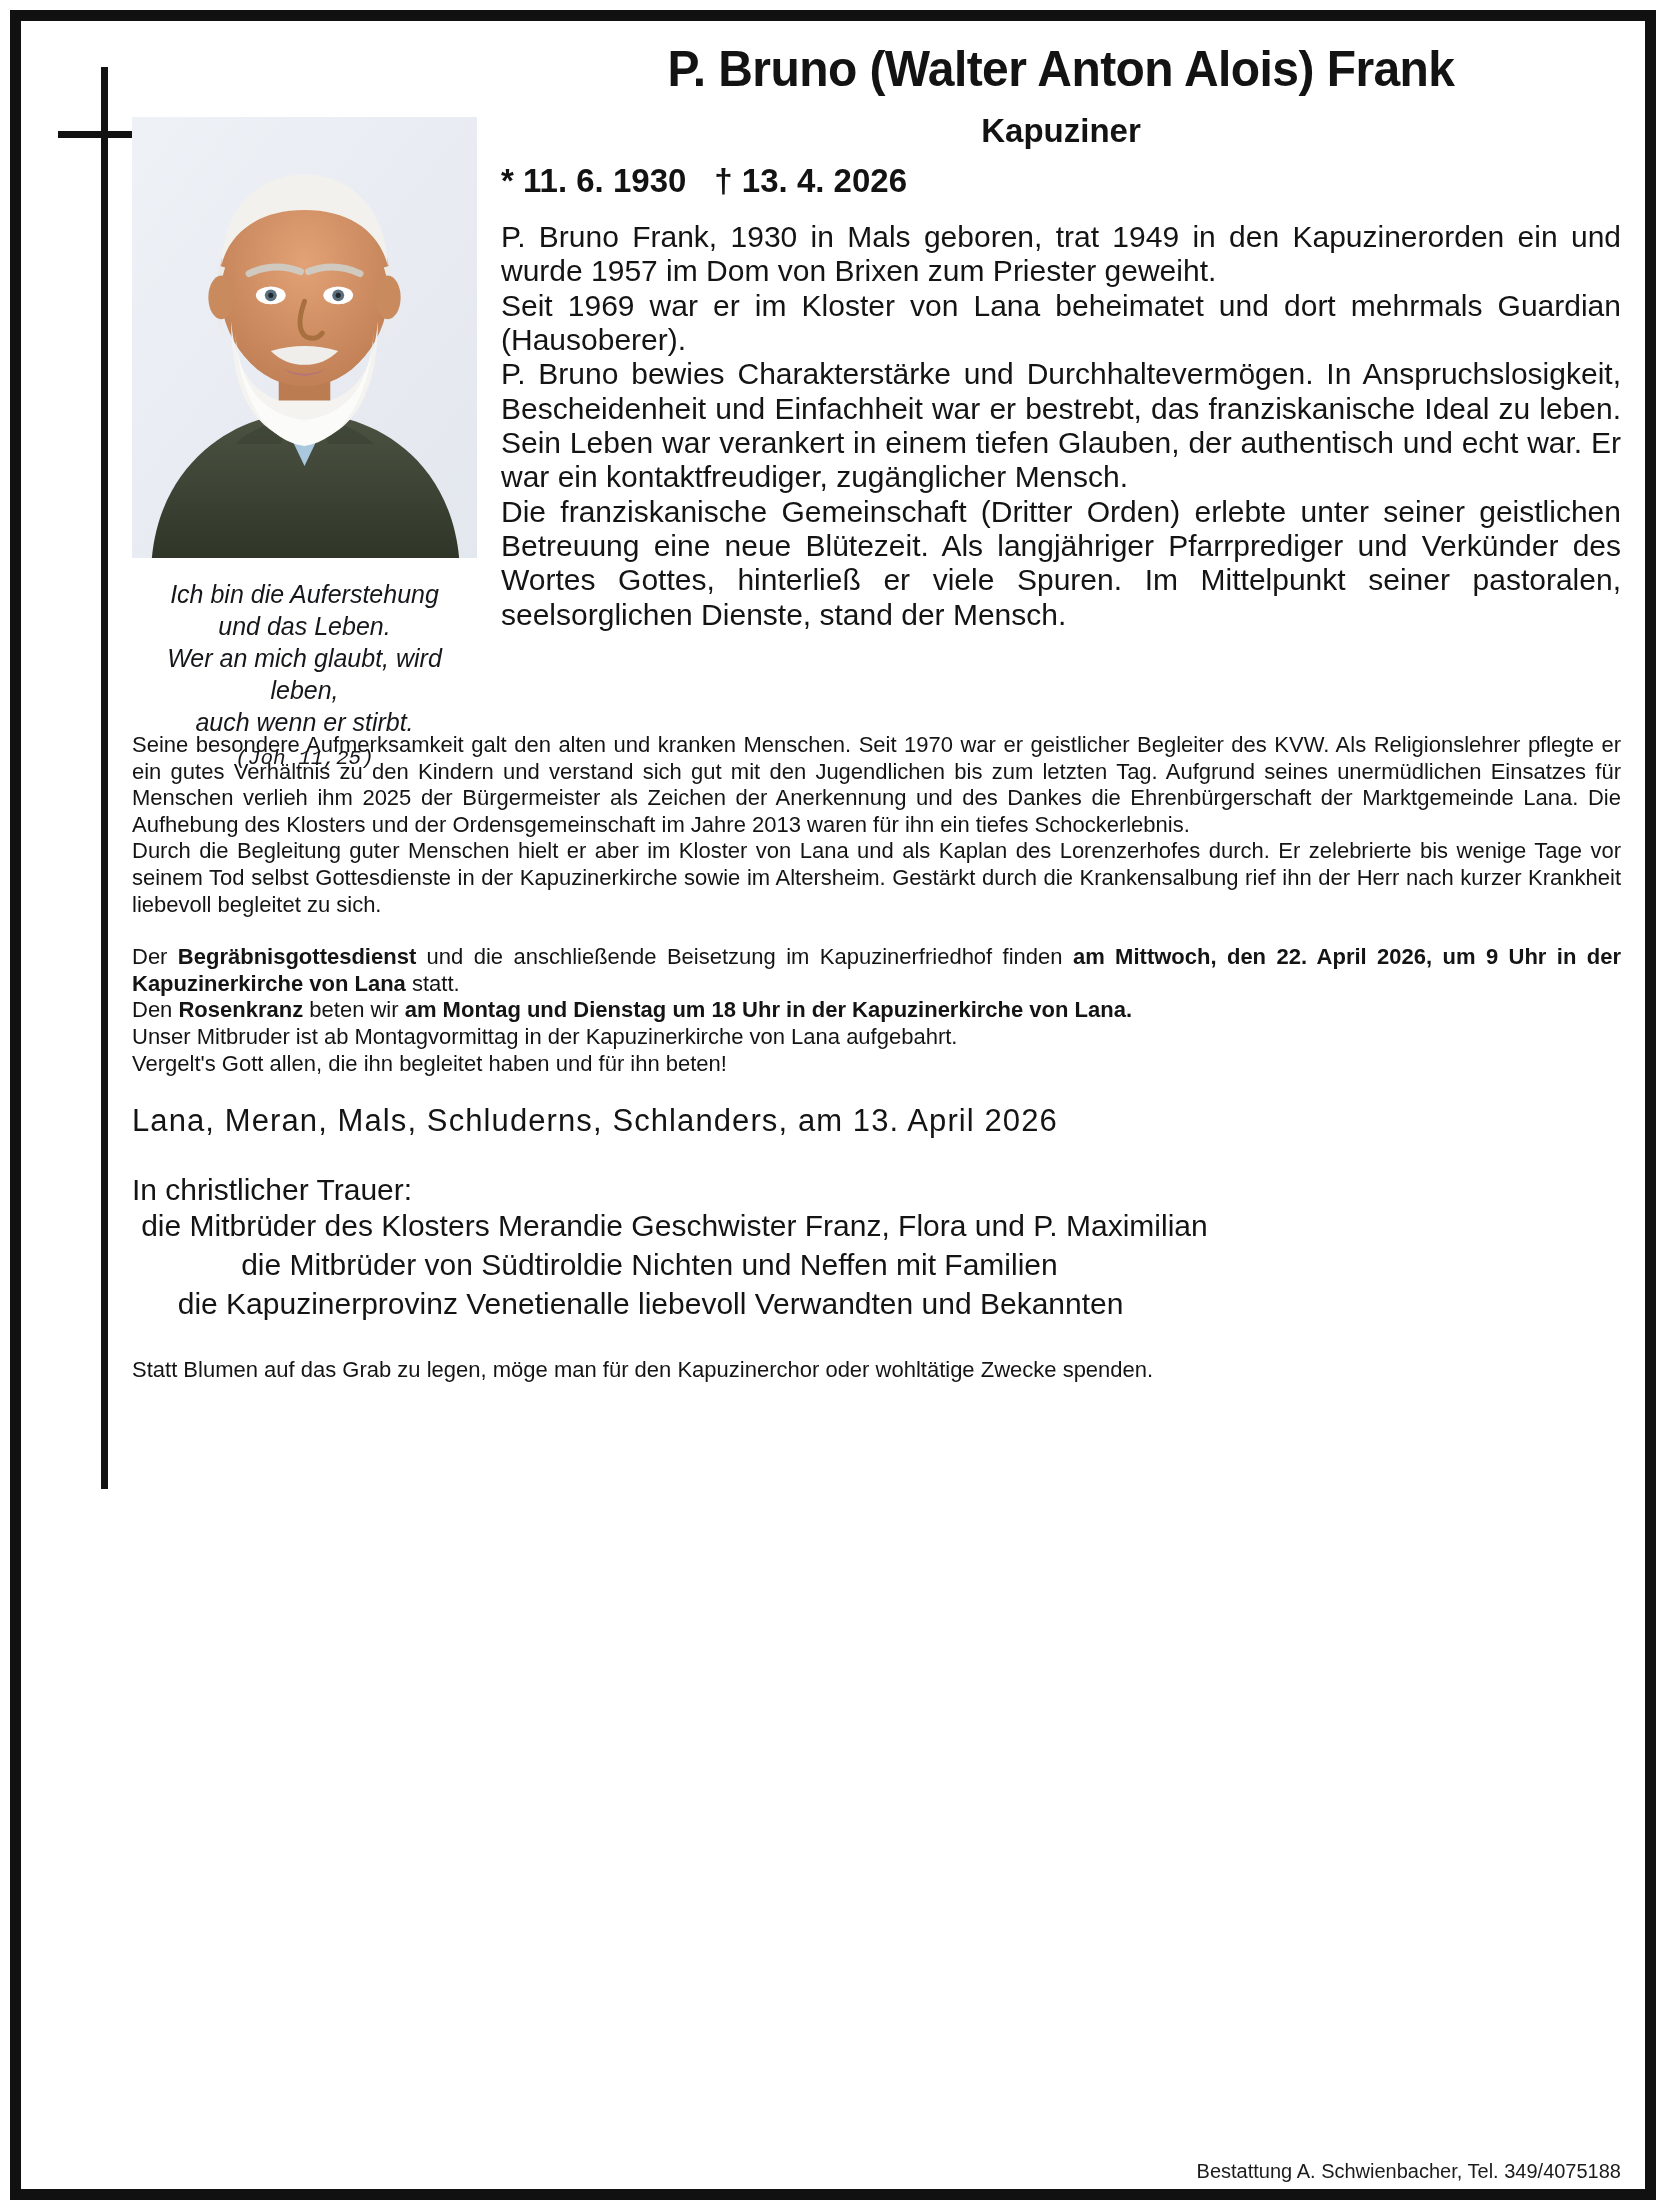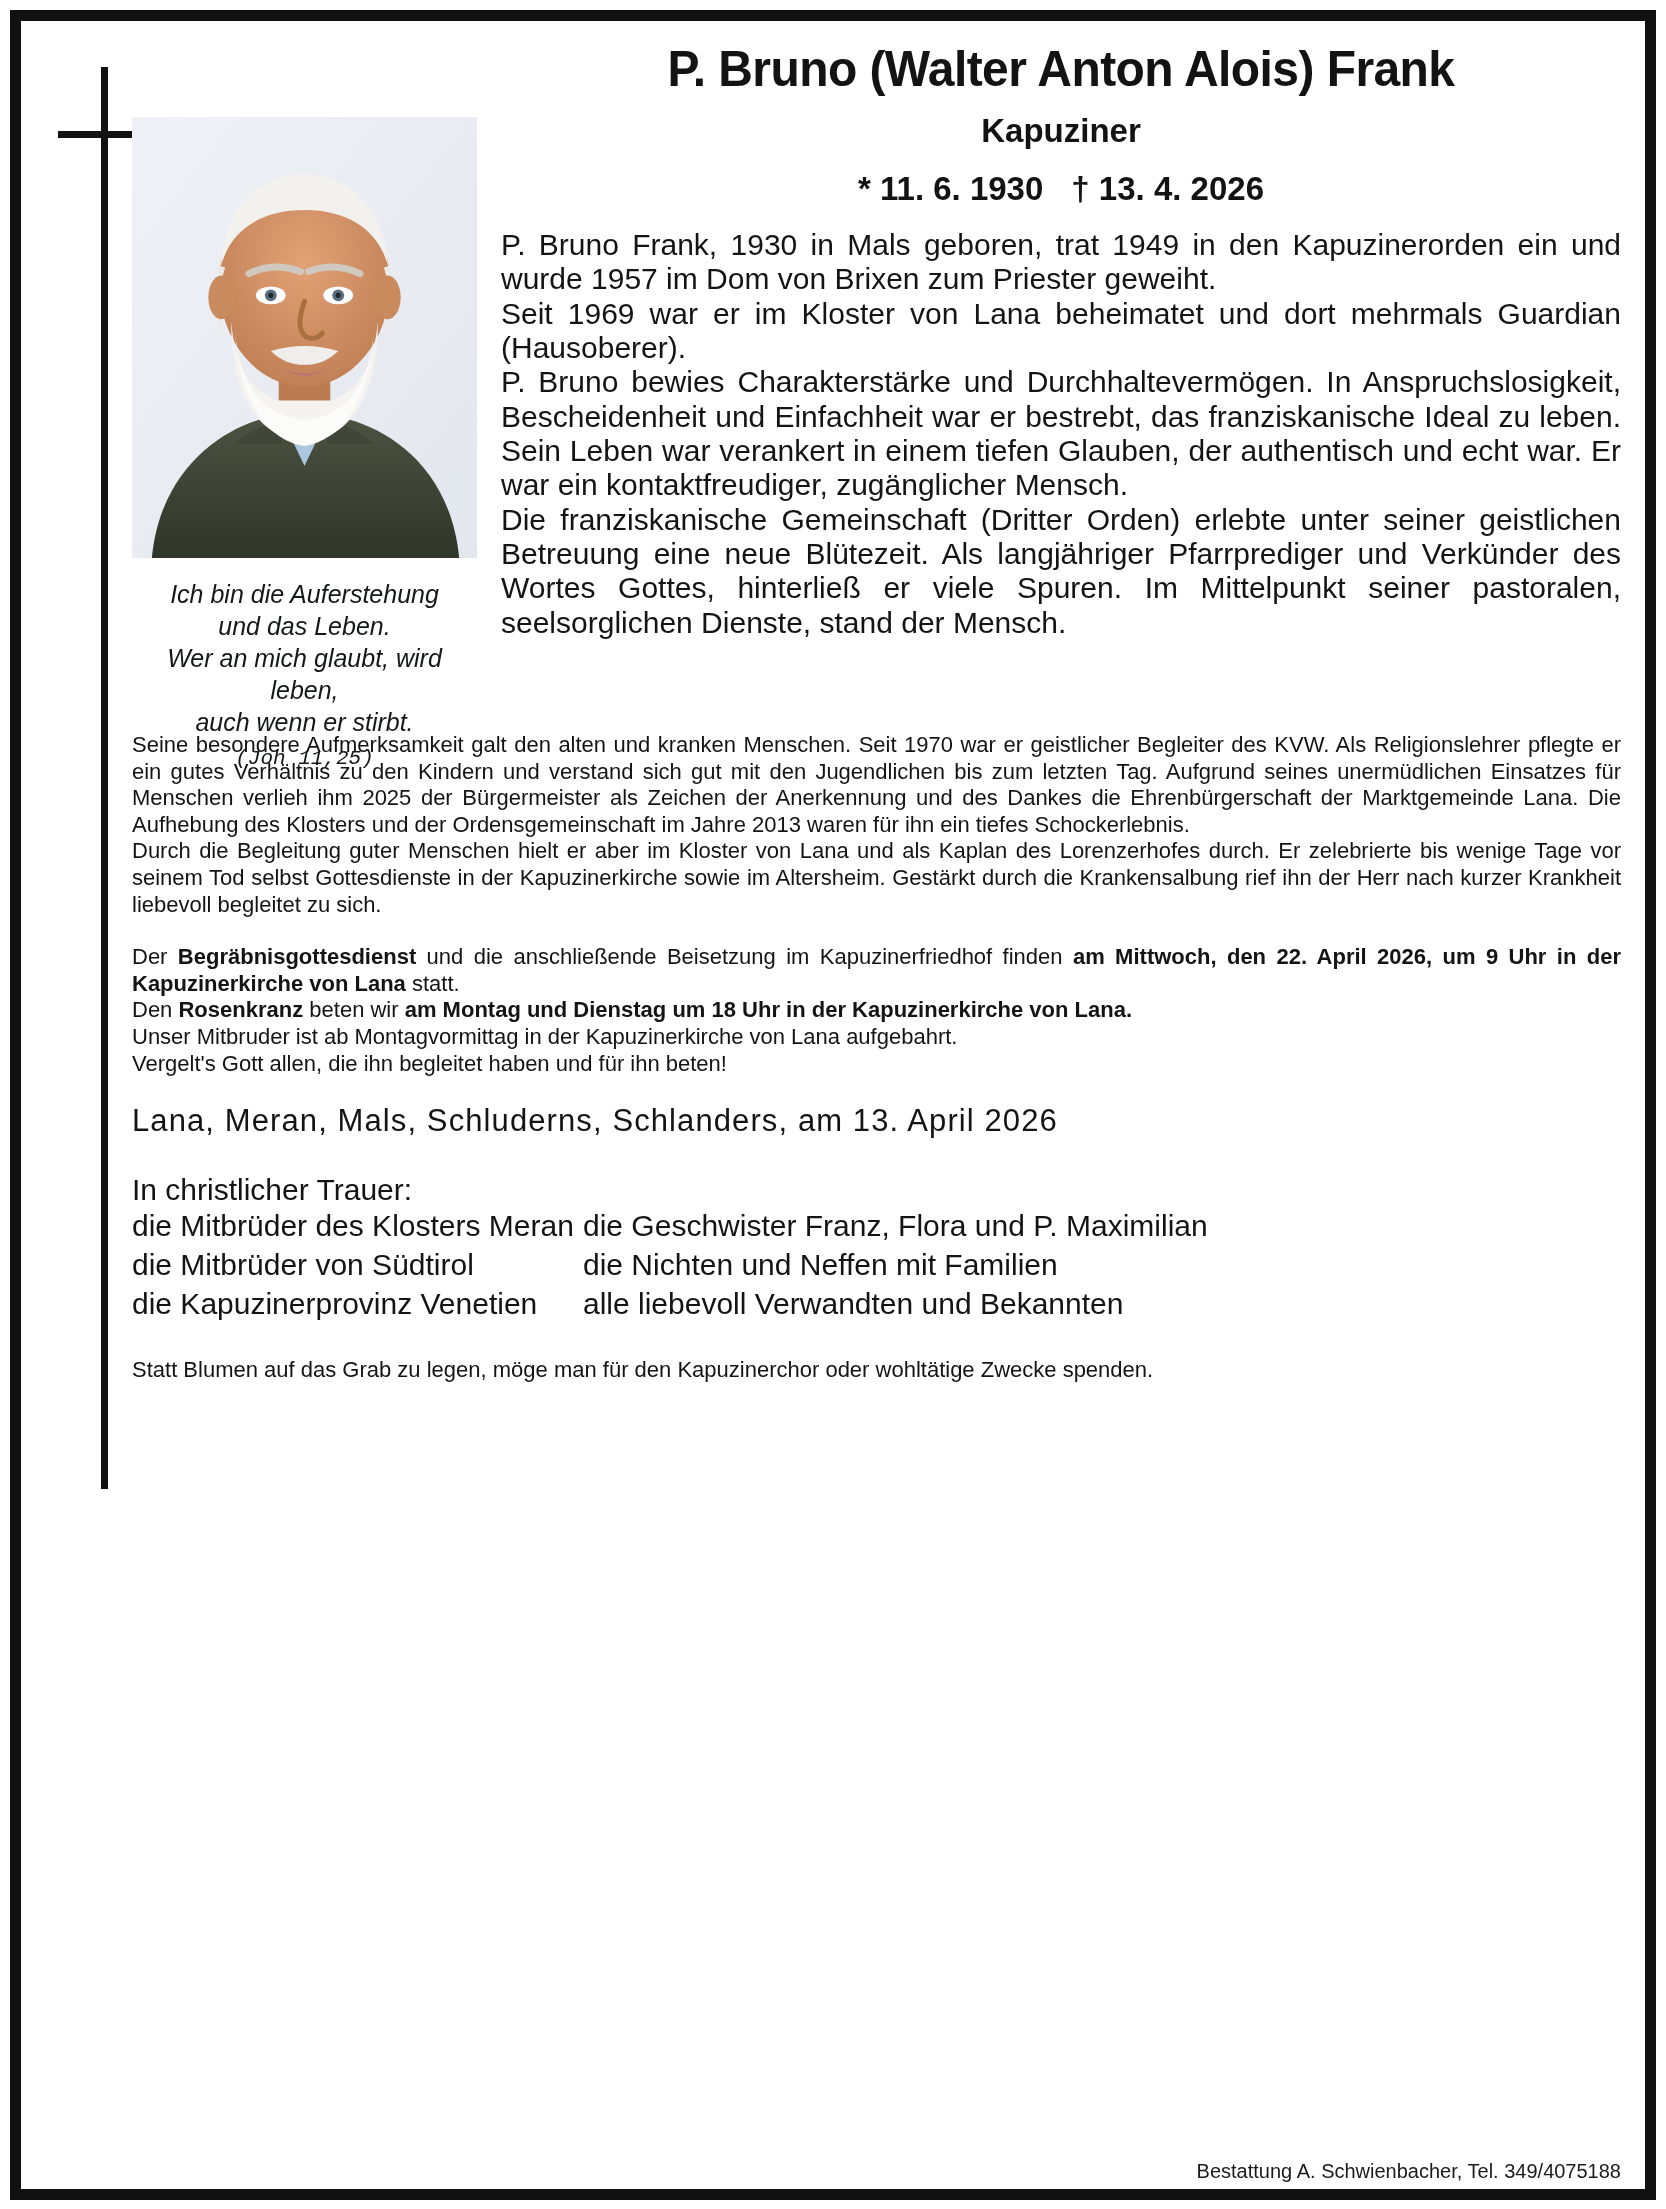--- a/index.html
+++ b/index.html
@@ -123,22 +123,22 @@
   .order-name {
     font-weight: bold;
     font-size: 33px;
     text-align: center;
     margin-top: 17px;
     color: #131313;
   }
   .dates {
     font-weight: bold;
     font-size: 33px;
-    text-align: center;
-    margin-top: 20px;
+    text-align: left;
+    margin-top: 12px;
     color: #131313;
   }
   .dates .gap { display: inline-block; width: 28px; }
 
   .bio {
     margin-top: 20px;
     font-size: 30px;
     line-height: 1.145;
     text-align: justify;
     color: #141414;
@@ -174,21 +174,21 @@
   .mourn-head {
     font-size: 30px;
     color: #141414;
   }
   .mourn-grid {
     display: flex;
     font-size: 30px;
     line-height: 1.29;
     color: #141414;
   }
-  .mourn-grid .col-a { width: 451px; flex: 0 0 451px; }
+  .mourn-grid .col-a { width: 451px; flex: 0 0 451px; text-align: right; }
   .mourn-grid .col-b { flex: 1 1 auto; }
   .mourn-grid div.line { white-space: nowrap; }
 
   
   .footer {
     position: absolute;
     right: 24px;
     bottom: 6px;
     font-size: 20px;
     color: #1b1b1b;

